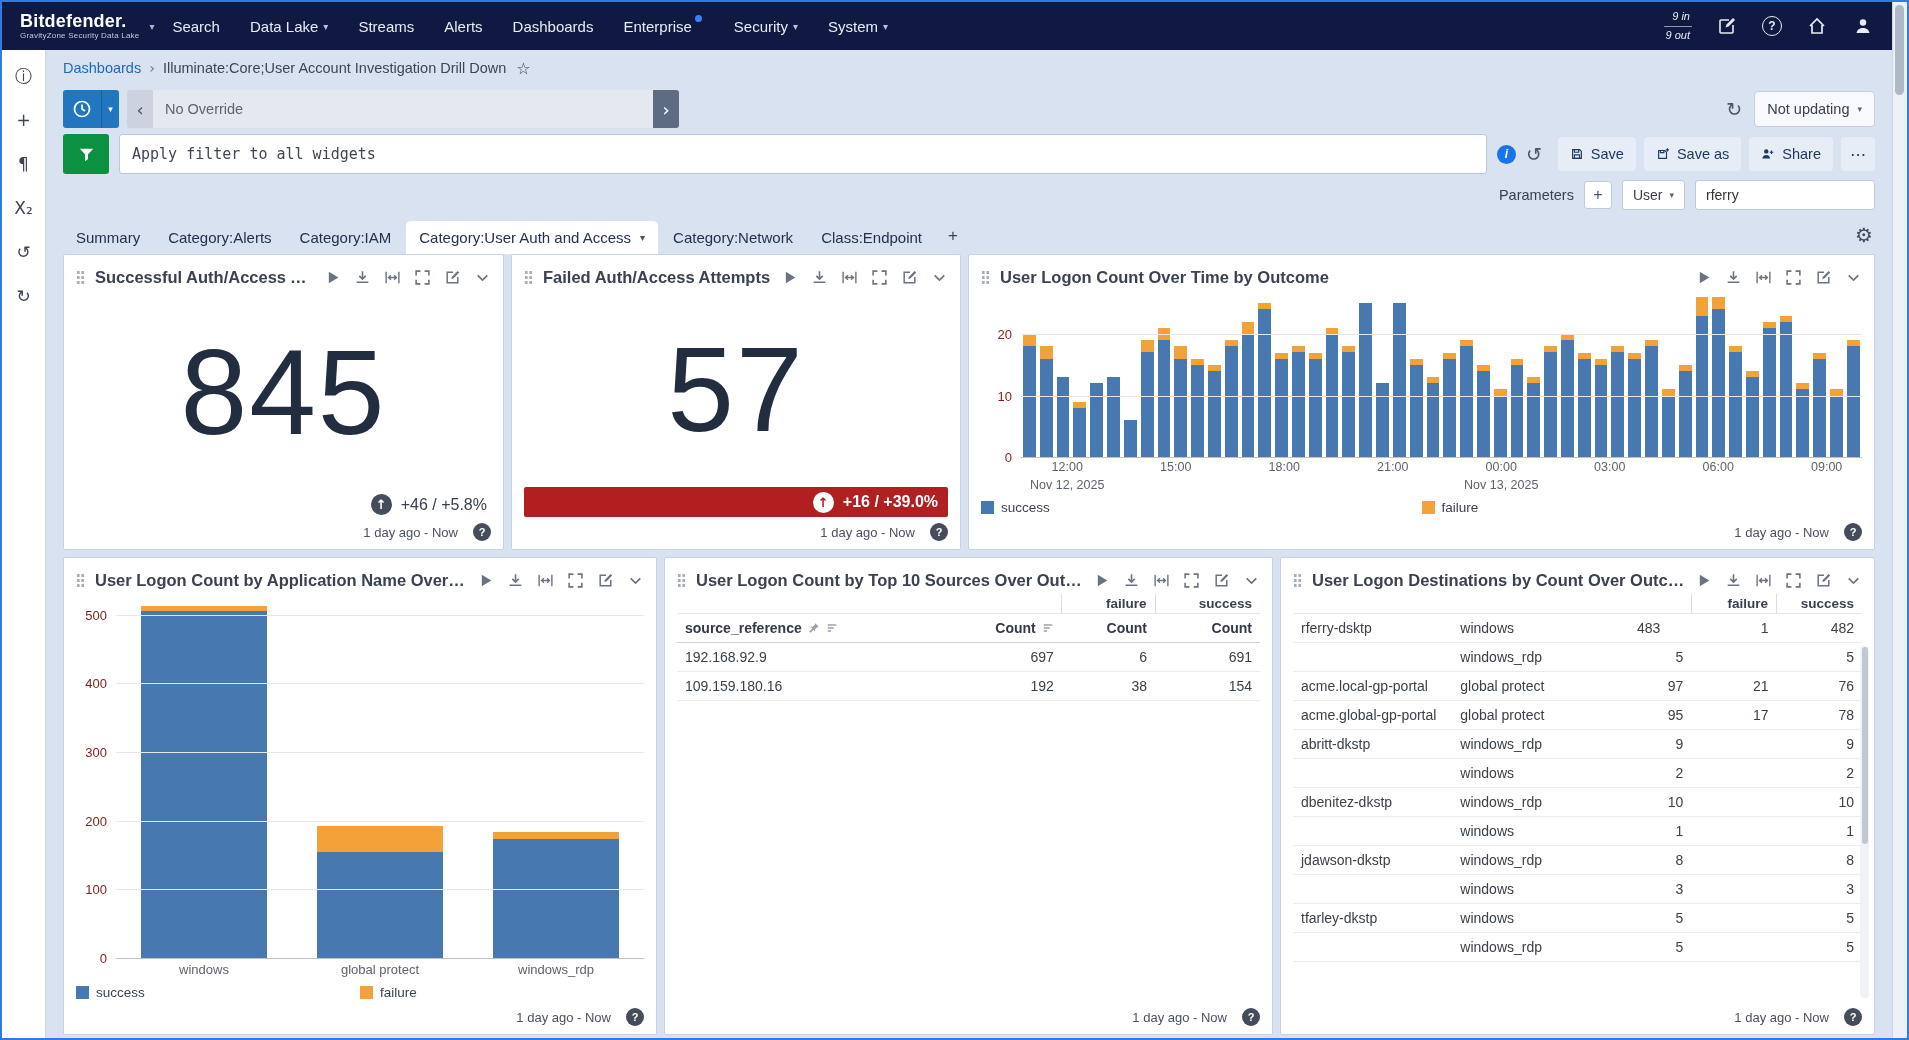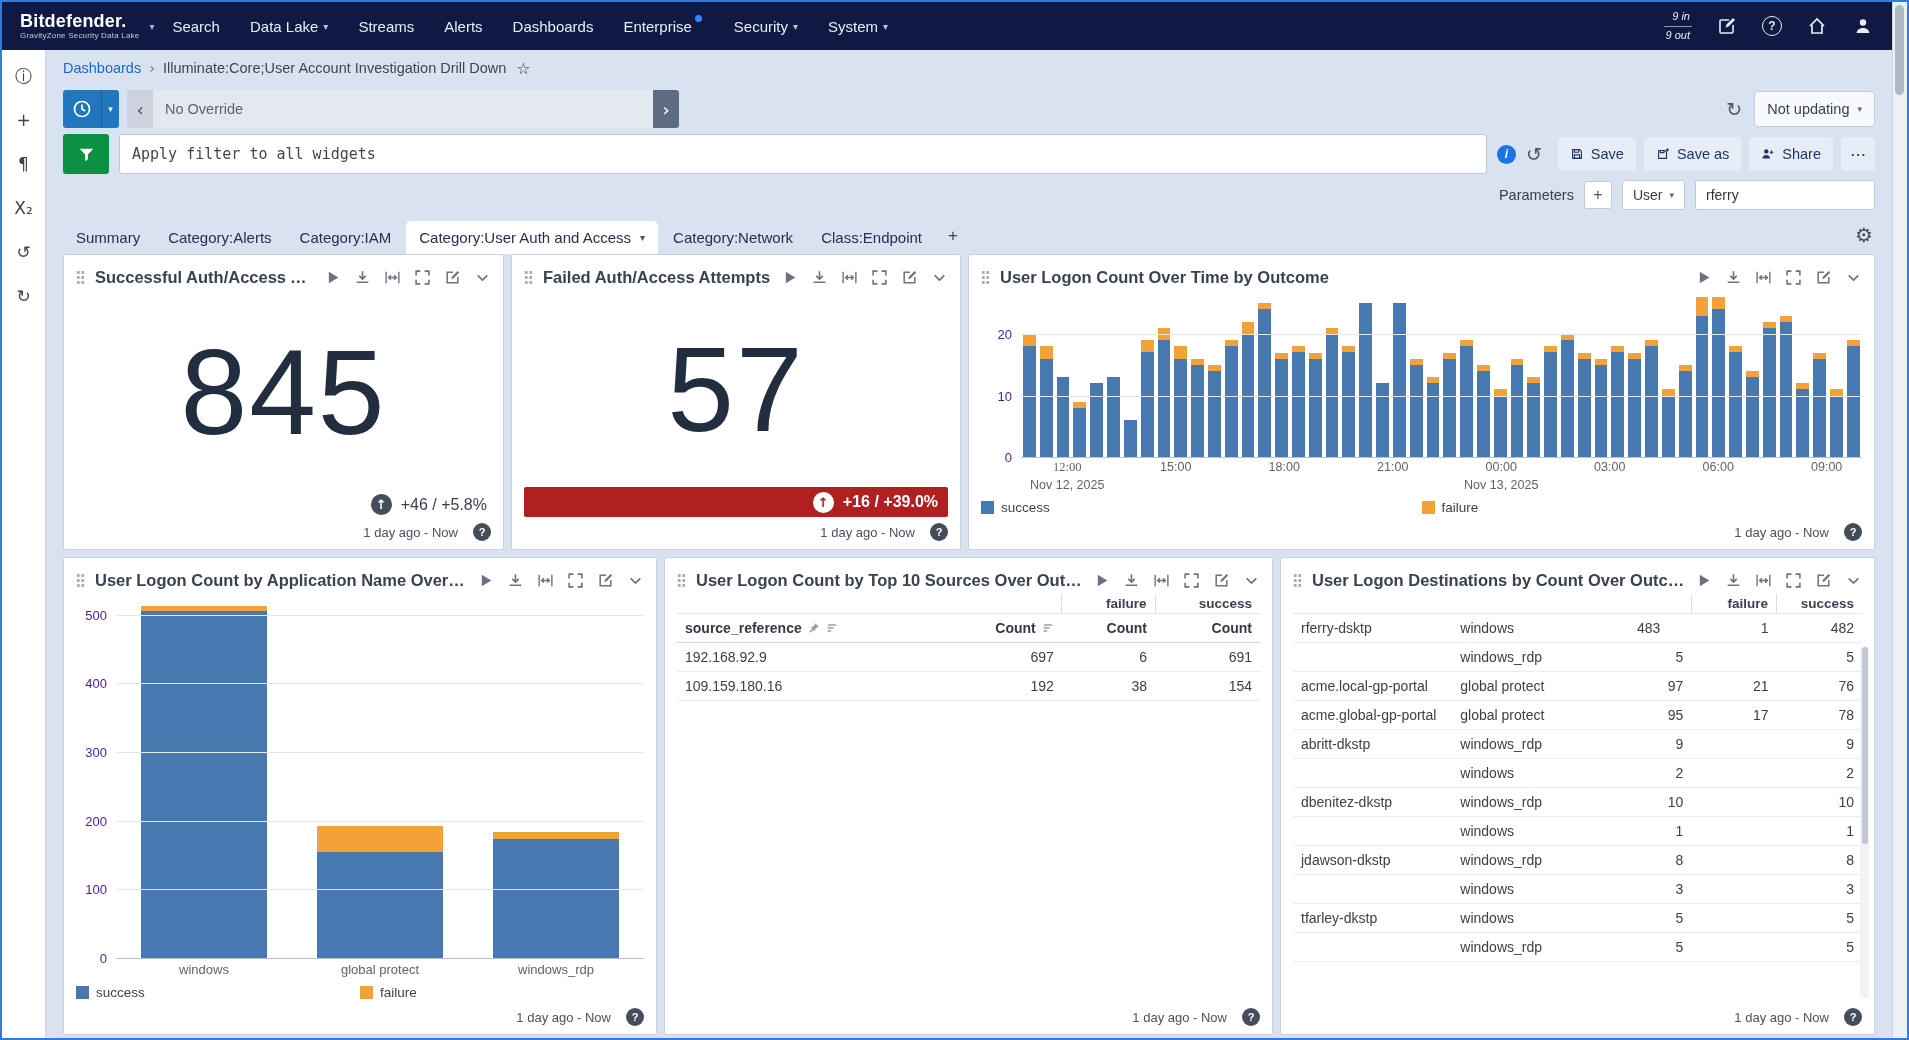--- a/index.html
+++ b/index.html
@@ -97,21 +97,21 @@
   .t-badge{width:21px;height:21px;border-radius:50%;display:flex;align-items:center;justify-content:center;font-size:13px;font-weight:bold;flex:0 0 auto}
   .t-badge.dark{background:#454d5a;color:#fff}
   .red-banner{height:30px;background:#b02020;display:flex;align-items:center;justify-content:flex-end;gap:9px;padding:0 10px;color:#fff;font-size:16px;font-weight:bold;border-radius:2px;flex:0 0 auto}
   .red-banner .t-badge{background:#fff;color:#b02020}
   .w-foot{display:flex;justify-content:flex-end;align-items:center;gap:15px;font-size:13px;color:#4a5160;padding-top:6px;flex:0 0 auto}
   .q-badge{width:18px;height:18px;border-radius:50%;background:#454d5a;color:#fff;font-size:11px;font-weight:bold;display:flex;align-items:center;justify-content:center;cursor:pointer;flex:0 0 auto}
 
   .chart-body{flex:1;display:flex;flex-direction:column;min-height:0}
   .chart-wrap{flex:1;display:flex;min-height:0}
   .yaxis{width:40px;position:relative;flex:0 0 auto}
-  .ytick{position:absolute;right:9px;transform:translateY(-50%);font-size:13px;color:#4c1d95}
+  .ytick{position:absolute;right:9px;transform:translateY(-50%);font-size:13px;color:#7f1d1d}
   .plot{flex:1;position:relative;min-width:0}
   .gridline{position:absolute;left:0;right:0;height:1px;background:#e7e7e7}
   .gridline.baseline{background:#c2c2c2}
   .bars{position:absolute;left:0;right:0;top:0;bottom:0;display:flex;align-items:flex-end;gap:4px;padding:0 2px}
   .stack{flex:1;height:100%;display:flex;flex-direction:column;justify-content:flex-end;min-width:0}
   .seg{width:100%;flex:0 0 auto}
   .xaxis,.dateaxis{height:18px;position:relative;margin-left:40px;flex:0 0 auto}
   .xtick{position:absolute;transform:translateX(-50%);font-size:12.5px;color:#5d636e;top:3px;white-space:nowrap}
   .legend{display:flex;padding-top:5px;flex:0 0 24px}
   .legend-item{flex:1;display:flex;align-items:center;gap:7px;font-size:13.5px;color:#3c434f;cursor:pointer}
@@ -673,21 +673,21 @@
                           <div class="seg" style="height: 3.7037%; background: rgb(242, 162, 57);"></div>
                           <div class="seg" style="height: 66.6667%; background: rgb(72, 120, 176);"></div>
                         </div>
                       </div>
                   <div class="gridline baseline" style="top: 100%;"></div>
                       <div class="gridline" style="top: 62.963%;"></div>
                       <div class="gridline" style="top: 25.9259%;"></div>
                     </div>
                 </div>
                 <div class="xaxis">
-                    <div class="xtick" style="left: 5.5%; font-family: Liberation Serif, serif;">12:00</div>
+                    <div class="xtick" style="left: 5.5%;">12:00</div>
                     <div class="xtick" style="left: 18.4%;">15:00</div>
                     <div class="xtick" style="left: 31.3%;">18:00</div>
                     <div class="xtick" style="left: 44.2%;">21:00</div>
                     <div class="xtick" style="left: 57.1%;">00:00</div>
                     <div class="xtick" style="left: 70%;">03:00</div>
                     <div class="xtick" style="left: 82.9%;">06:00</div>
                     <div class="xtick" style="left: 95.8%;">09:00</div>
                   </div>
                 <div class="dateaxis">
                     <div class="xtick" style="left: 5.5%;">Nov 12, 2025</div>

